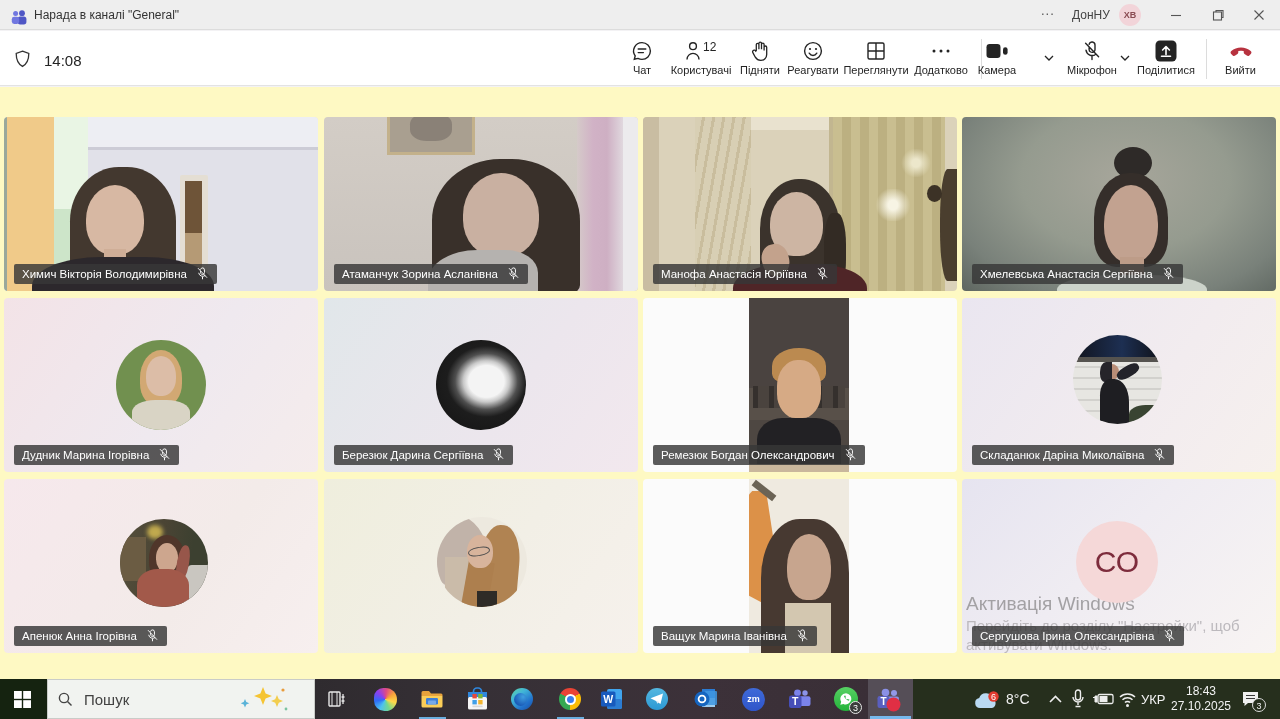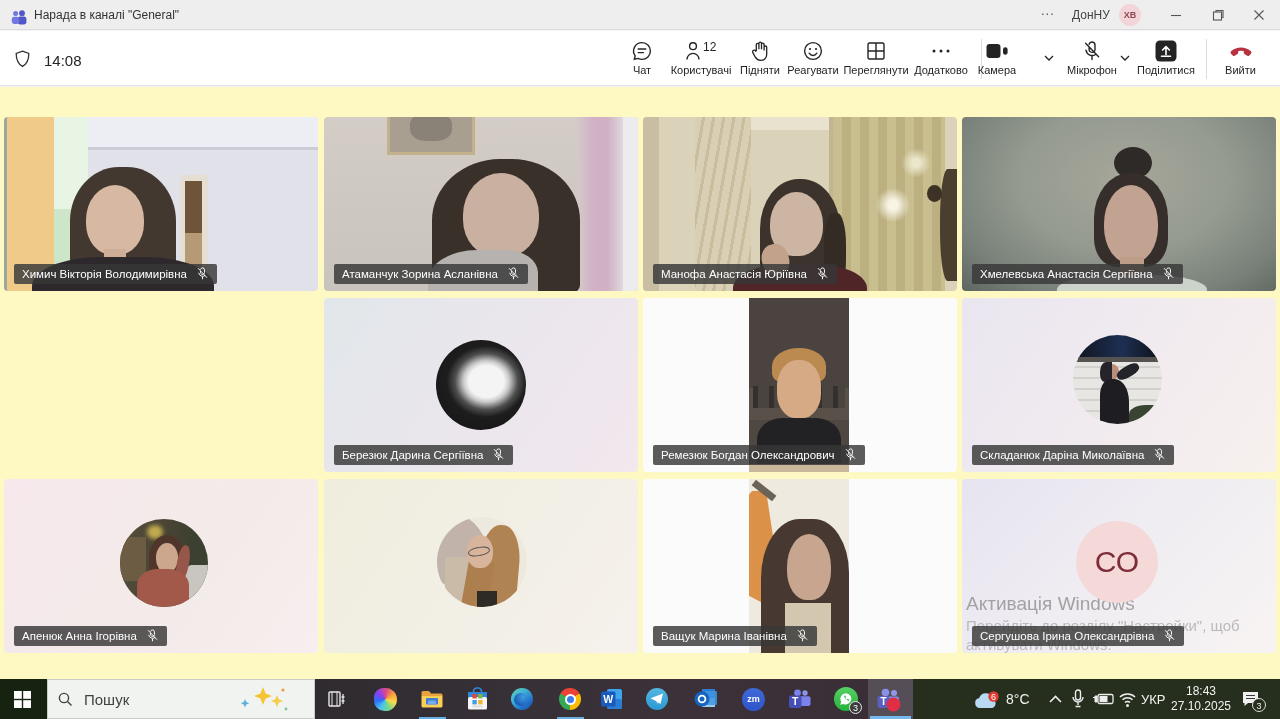--- a/index.html
+++ b/index.html
@@ -202,20 +202,33 @@
     <div class="abs" style="left:158px;top:140px;width:24px;height:20px;background:#bd9c88"></div>
     <div class="abs" style="left:95px;top:158px;width:150px;height:16px;background:#ccd3ca;border-radius:40% 40% 0 0/90% 90% 0 0"></div>
     <div class="nl">
         <span>Хмелевська Анастасія Сергіївна</span>
         <svg width="13" height="13" viewBox="0 0 16 16">
           <path d="M5.7 2.8a2.4 2.4 0 0 1 4.7.6v3.4c0 .5-.1.9-.4 1.3M5.6 5.5v1.3a2.4 2.4 0 0 0 3.7 2M3.4 7.6a4.7 4.7 0 0 0 7.5 3.1M8 12.4v2.2M2.8 1.8l10.4 11" fill="none" stroke="#fff" stroke-width="1.2" stroke-linecap="round"></path>
         </svg>
       </div>
   </div>
 
+  <div class="tile" style="left:4px;top:211px;background:linear-gradient(125deg,#f3e3e7,#efe9ef 55%,#f5ecec)">
+    <div class="abs" style="left:112px;top:42px;width:90px;height:90px;border-radius:50%;background:#71904f;overflow:hidden">
+      <div class="abs" style="left:24px;top:10px;width:42px;height:56px;background:#d2a873;border-radius:50% 50% 40% 40%"></div>
+      <div class="abs" style="left:30px;top:16px;width:30px;height:40px;background:#dcbda7;border-radius:50% 50% 44% 44%"></div>
+      <div class="abs" style="left:16px;top:60px;width:58px;height:30px;background:#d9d4c5;border-radius:40% 40% 0 0"></div>
+    </div>
+    <div class="nl">
+        <span>Дудник Марина Ігорівна</span>
+        <svg width="13" height="13" viewBox="0 0 16 16">
+          <path d="M5.7 2.8a2.4 2.4 0 0 1 4.7.6v3.4c0 .5-.1.9-.4 1.3M5.6 5.5v1.3a2.4 2.4 0 0 0 3.7 2M3.4 7.6a4.7 4.7 0 0 0 7.5 3.1M8 12.4v2.2M2.8 1.8l10.4 11" fill="none" stroke="#fff" stroke-width="1.2" stroke-linecap="round"></path>
+        </svg>
+      </div>
+  </div>
 
   <div class="tile" style="left:643px;top:211px;background:#fbfbfb">
     <div class="abs" style="left:106px;top:0;width:100px;height:174px;background:linear-gradient(180deg,#4a4340 0 52%,#585049 52% 70%,#4e4742 70%);overflow:hidden">
       <div class="abs" style="left:4px;top:88px;width:92px;height:22px;background:repeating-linear-gradient(90deg,#35302d 0 5px,#4a433e 5px 16px)"></div>
       <div class="abs" style="left:23px;top:50px;width:54px;height:36px;background:#bb8a50;border-radius:50% 50% 30% 30%"></div>
       <div class="abs" style="left:28px;top:62px;width:44px;height:58px;background:#d6aa85;border-radius:46% 46% 42% 42%"></div>
       <div class="abs" style="left:8px;top:120px;width:84px;height:48px;background:#222124;border-radius:30% 30% 0 0/45% 45% 0 0"></div>
       <div class="abs" style="left:0;top:166px;width:100px;height:8px;background:#c9b79c"></div>
     </div>
     <div class="nl">

